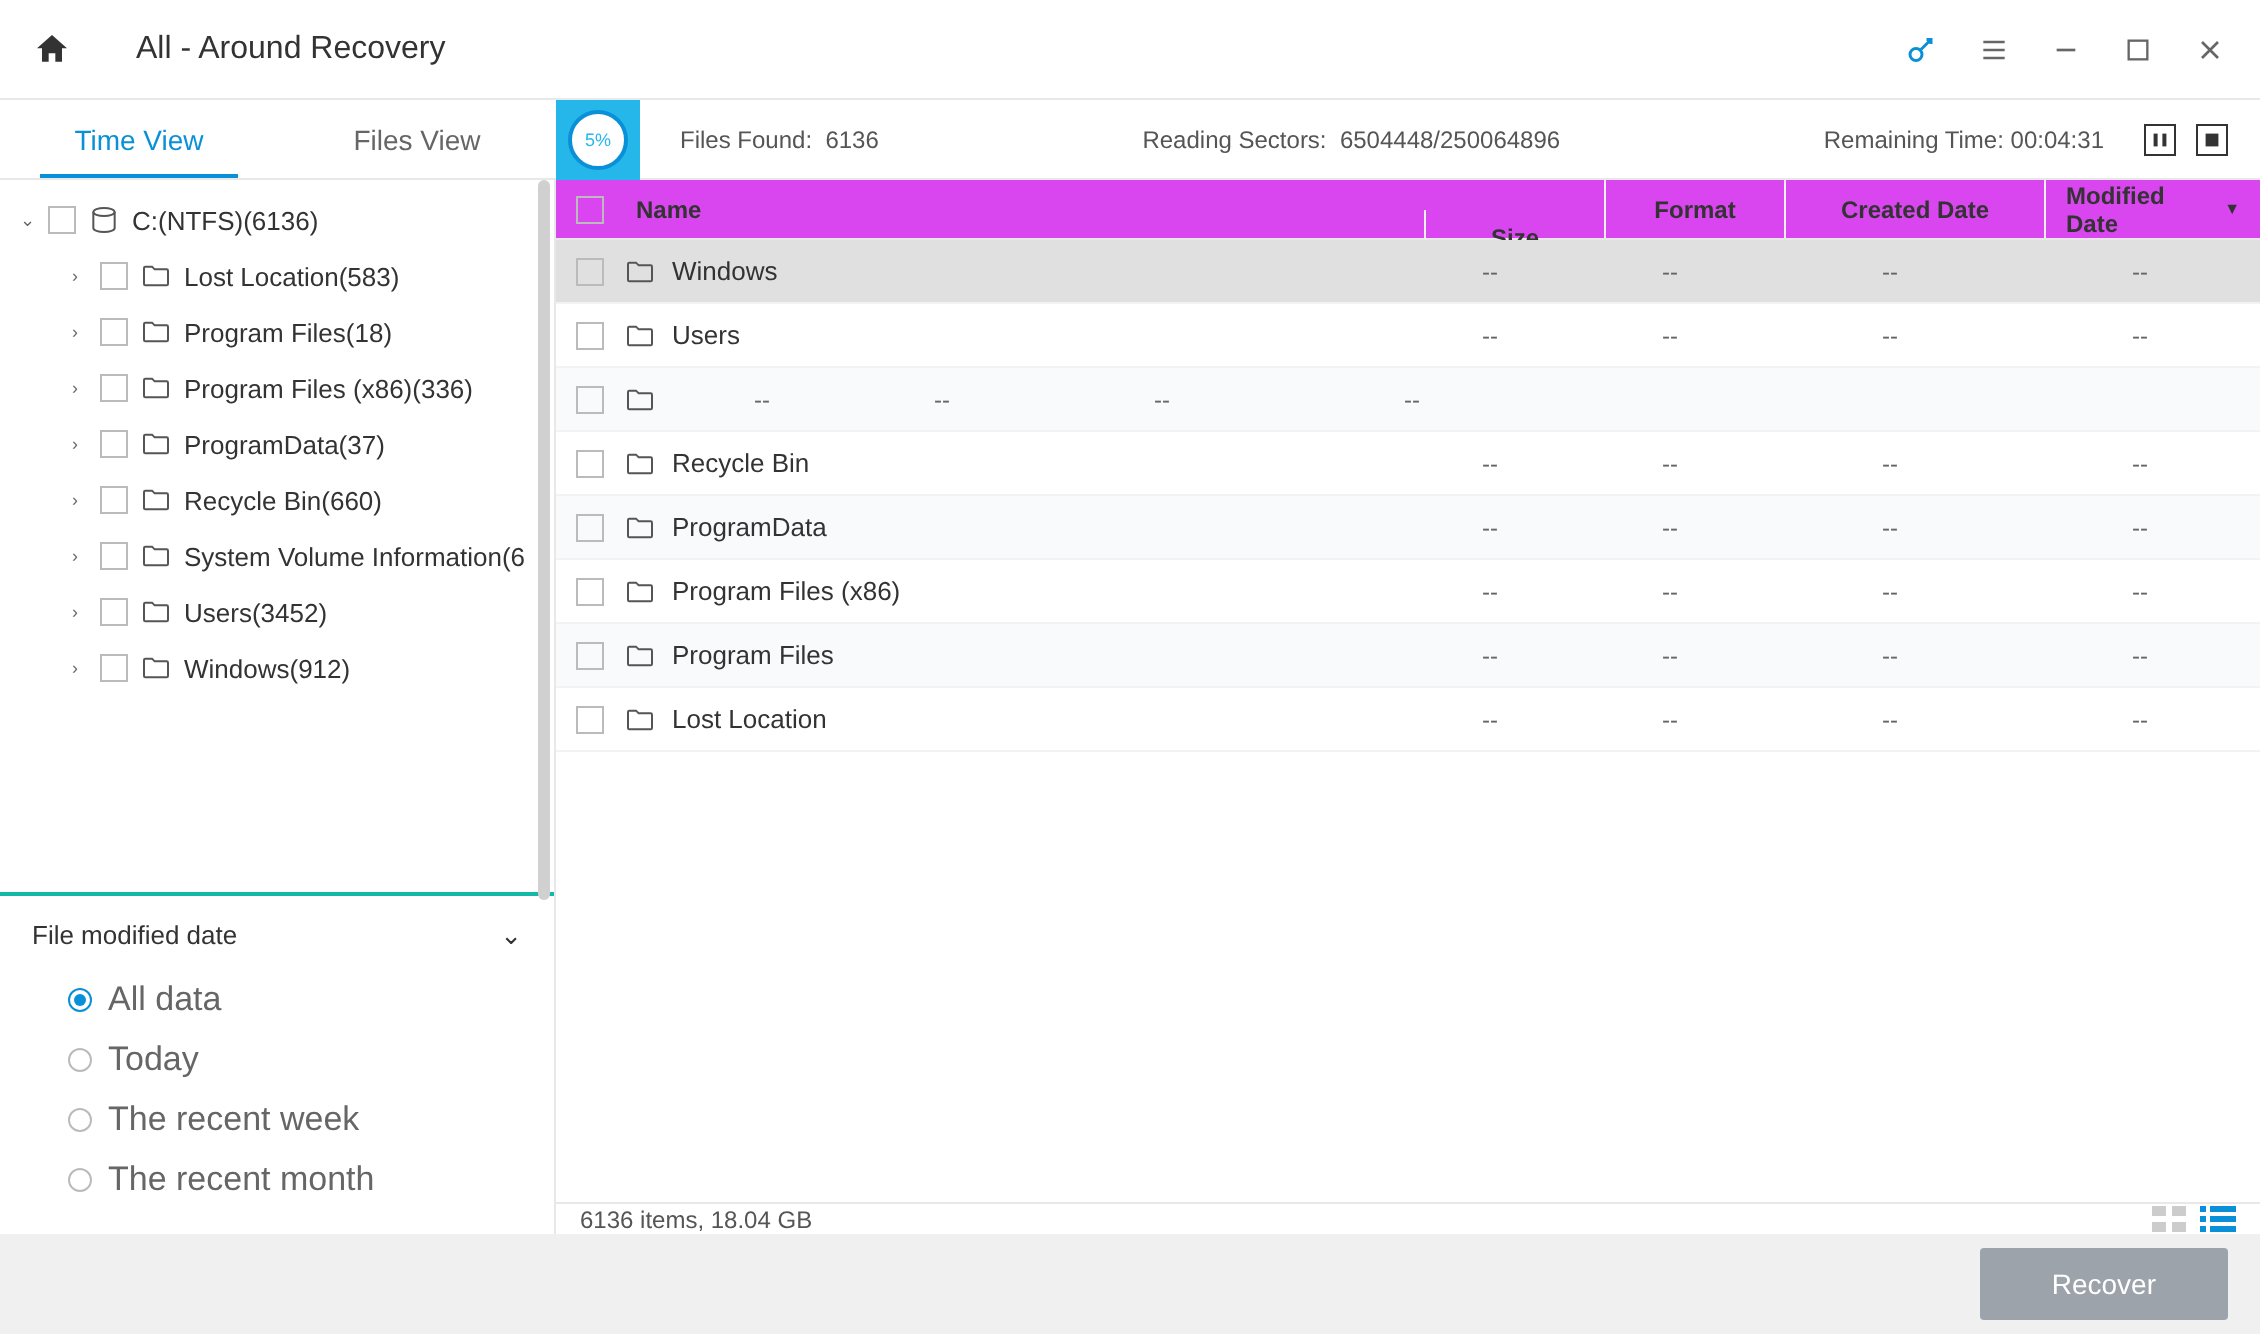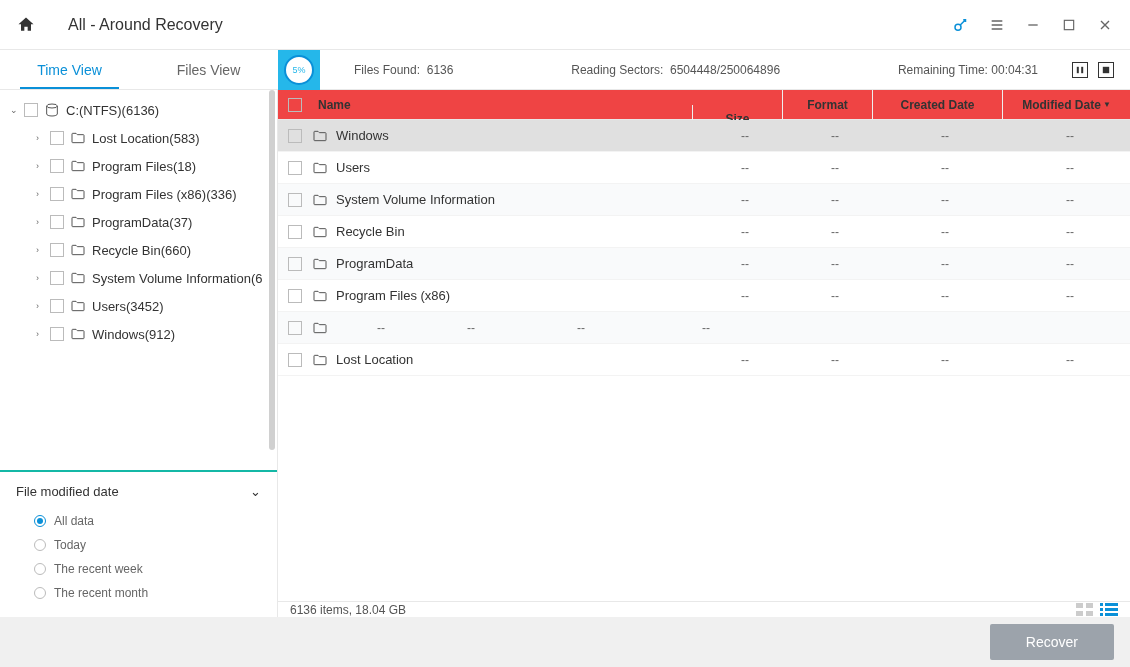--- a/index.html
+++ b/index.html
@@ -13,52 +13,52 @@
 
 .toolbar { height: 40px; display: flex; align-items: center; border-bottom: 1px solid #e8e8e8; }
 .tabs { width: 278px; display: flex; height: 100%; }
 .tab { flex: 1; display: flex; align-items: center; justify-content: center; font-size: 14px; cursor: pointer; color: #666; position: relative; }
 .tab.active { color: #0a90d8; }
 .tab.active::after { content: ''; position: absolute; bottom: 0; left: 20px; right: 20px; height: 2px; background: #0a90d8; }
 
 .progress-block { width: 42px; height: 40px; background: #25b7ea; display: flex; align-items: center; justify-content: center; position: relative; }
 .progress-circle { width: 30px; height: 30px; border-radius: 50%; background: #fff; display: flex; align-items: center; justify-content: center; font-size: 9px; color: #25b7ea; border: 2px solid #0a90d8; }
 
-.status-info { flex: 1; display: flex; align-items: center; padding: 0 34px; gap: 40px; font-size: 12px; color: #555; }
+.status-info { flex: 1; display: flex; align-items: center; padding: 0 20px; gap: 40px; font-size: 12px; color: #555; }
 .status-info .spacer { flex: 1; }
 .status-btns { display: flex; gap: 10px; padding-right: 16px; }
 .status-btns .sbtn { width: 16px; height: 16px; border: 1px solid #333; display: flex; align-items: center; justify-content: center; cursor: pointer; }
 
 .main { display: flex; height: calc(667px - 50px - 40px - 50px); }
 .sidebar { width: 278px; border-right: 1px solid #e8e8e8; display: flex; flex-direction: column; position: relative; }
 .tree { flex: 1; overflow: auto; padding-top: 6px; }
 .tree-scrollbar { position: absolute; right: 2px; top: 0; width: 6px; height: 360px; background: #d0d0d0; border-radius: 3px; }
 
 .tree-node { display: flex; align-items: center; height: 28px; padding-left: 10px; cursor: pointer; white-space: nowrap; }
 .tree-node .arrow { width: 14px; font-size: 9px; color: #666; }
 .tree-node .chk { width: 14px; height: 14px; border: 1px solid #bbb; margin-right: 6px; }
 .tree-node .ficon { margin-right: 6px; color: #555; }
 .tree-children .tree-node { padding-left: 36px; }
 
 .filter { border-top: 2px solid #14b8a6; padding: 12px 16px; }
 .filter-header { display: flex; justify-content: space-between; align-items: center; margin-bottom: 10px; cursor: pointer; font-size: 13px; }
-.filter-opt { display: flex; align-items: center; padding: 5px 0 5px 18px; font-size: 12px; color: #666; }
+.filter-opt { display: flex; align-items: center; padding: 5px 0 5px 18px; font-size: 17px; color: #666; }
 .filter-opt .radio { width: 12px; height: 12px; border: 1px solid #bbb; border-radius: 50%; margin-right: 8px; position: relative; }
 .filter-opt.selected .radio { border-color: #0a90d8; }
 .filter-opt.selected .radio::after { content: ''; position: absolute; top: 2px; left: 2px; width: 6px; height: 6px; background: #0a90d8; border-radius: 50%; }
 
 .content { flex: 1; display: flex; flex-direction: column; position: relative; }
-.col-header { display: flex; height: 30px; border-bottom: 1px solid #e8e8e8; align-items: center; background: #ef4444; }
+.col-header { display: flex; height: 30px; border-bottom: 1px solid #e8e8e8; align-items: center; background: #d946ef; }
 .col-header .chk { width: 14px; height: 14px; border: 1px solid #bbb; margin-left: 10px; }
 .col { padding: 0 10px; font-size: 12px; font-weight: 600; color: #333; border-left: 1px solid #eee; height: 100%; display: flex; align-items: center; }
 .col.name { flex: 1; border-left: none; padding-left: 16px; }
 .col.size { width: 90px; justify-content: center; margin-top: 29px; }
 .col.format { width: 90px; justify-content: center; }
 .col.created { width: 130px; justify-content: center; }
-.col.modified { width: 128px; justify-content: center; }
+.col.modified { width: 108px; justify-content: center; }
 
 .file-list { flex: 1; overflow: auto; }
 .file-row { display: flex; height: 32px; align-items: center; border-bottom: 1px solid #f3f3f3; }
 .file-row:nth-child(odd) { background: #f9fafb; }
 .file-row.selected { background: #e0e0e0; }
 .file-row .chk { width: 14px; height: 14px; border: 1px solid #bbb; margin-left: 10px; }
 .file-row .ficon { margin: 0 8px 0 10px; color: #555; }
 .file-row .fname { flex: 1; font-size: 13px; }
 .file-row .fcell { width: 90px; text-align: center; color: #666; font-size: 12px; }
 .file-row .fcell.created { width: 130px; }
@@ -307,21 +307,20 @@
           <span class="fcell created">--</span>
           <span class="fcell modified">--</span>
         </div>
         <div class="file-row">
           <span class="chk"></span>
           <span class="ficon">
             <svg viewBox="0 0 24 24" width="16" height="16" fill="none" stroke="#555" stroke-width="1.5">
               <path d="M3 6a1 1 0 011-1h5l2 2h9a1 1 0 011 1v10a1 1 0 01-1 1H4a1 1 0 01-1-1V6z"></path>
             </svg>
           </span>
-          <span class="fname">System Volume Information</span>
           <span class="fcell">--</span>
           <span class="fcell">--</span>
           <span class="fcell created">--</span>
           <span class="fcell modified">--</span>
         </div>
         <div class="file-row">
           <span class="chk"></span>
           <span class="ficon">
             <svg viewBox="0 0 24 24" width="16" height="16" fill="none" stroke="#555" stroke-width="1.5">
               <path d="M3 6a1 1 0 011-1h5l2 2h9a1 1 0 011 1v10a1 1 0 01-1 1H4a1 1 0 01-1-1V6z"></path>
@@ -359,20 +358,21 @@
           <span class="fcell created">--</span>
           <span class="fcell modified">--</span>
         </div>
         <div class="file-row">
           <span class="chk"></span>
           <span class="ficon">
             <svg viewBox="0 0 24 24" width="16" height="16" fill="none" stroke="#555" stroke-width="1.5">
               <path d="M3 6a1 1 0 011-1h5l2 2h9a1 1 0 011 1v10a1 1 0 01-1 1H4a1 1 0 01-1-1V6z"></path>
             </svg>
           </span>
+          <span class="fname">Program Files</span>
           <span class="fcell">--</span>
           <span class="fcell">--</span>
           <span class="fcell created">--</span>
           <span class="fcell modified">--</span>
         </div>
         <div class="file-row">
           <span class="chk"></span>
           <span class="ficon">
             <svg viewBox="0 0 24 24" width="16" height="16" fill="none" stroke="#555" stroke-width="1.5">
               <path d="M3 6a1 1 0 011-1h5l2 2h9a1 1 0 011 1v10a1 1 0 01-1 1H4a1 1 0 01-1-1V6z"></path>

